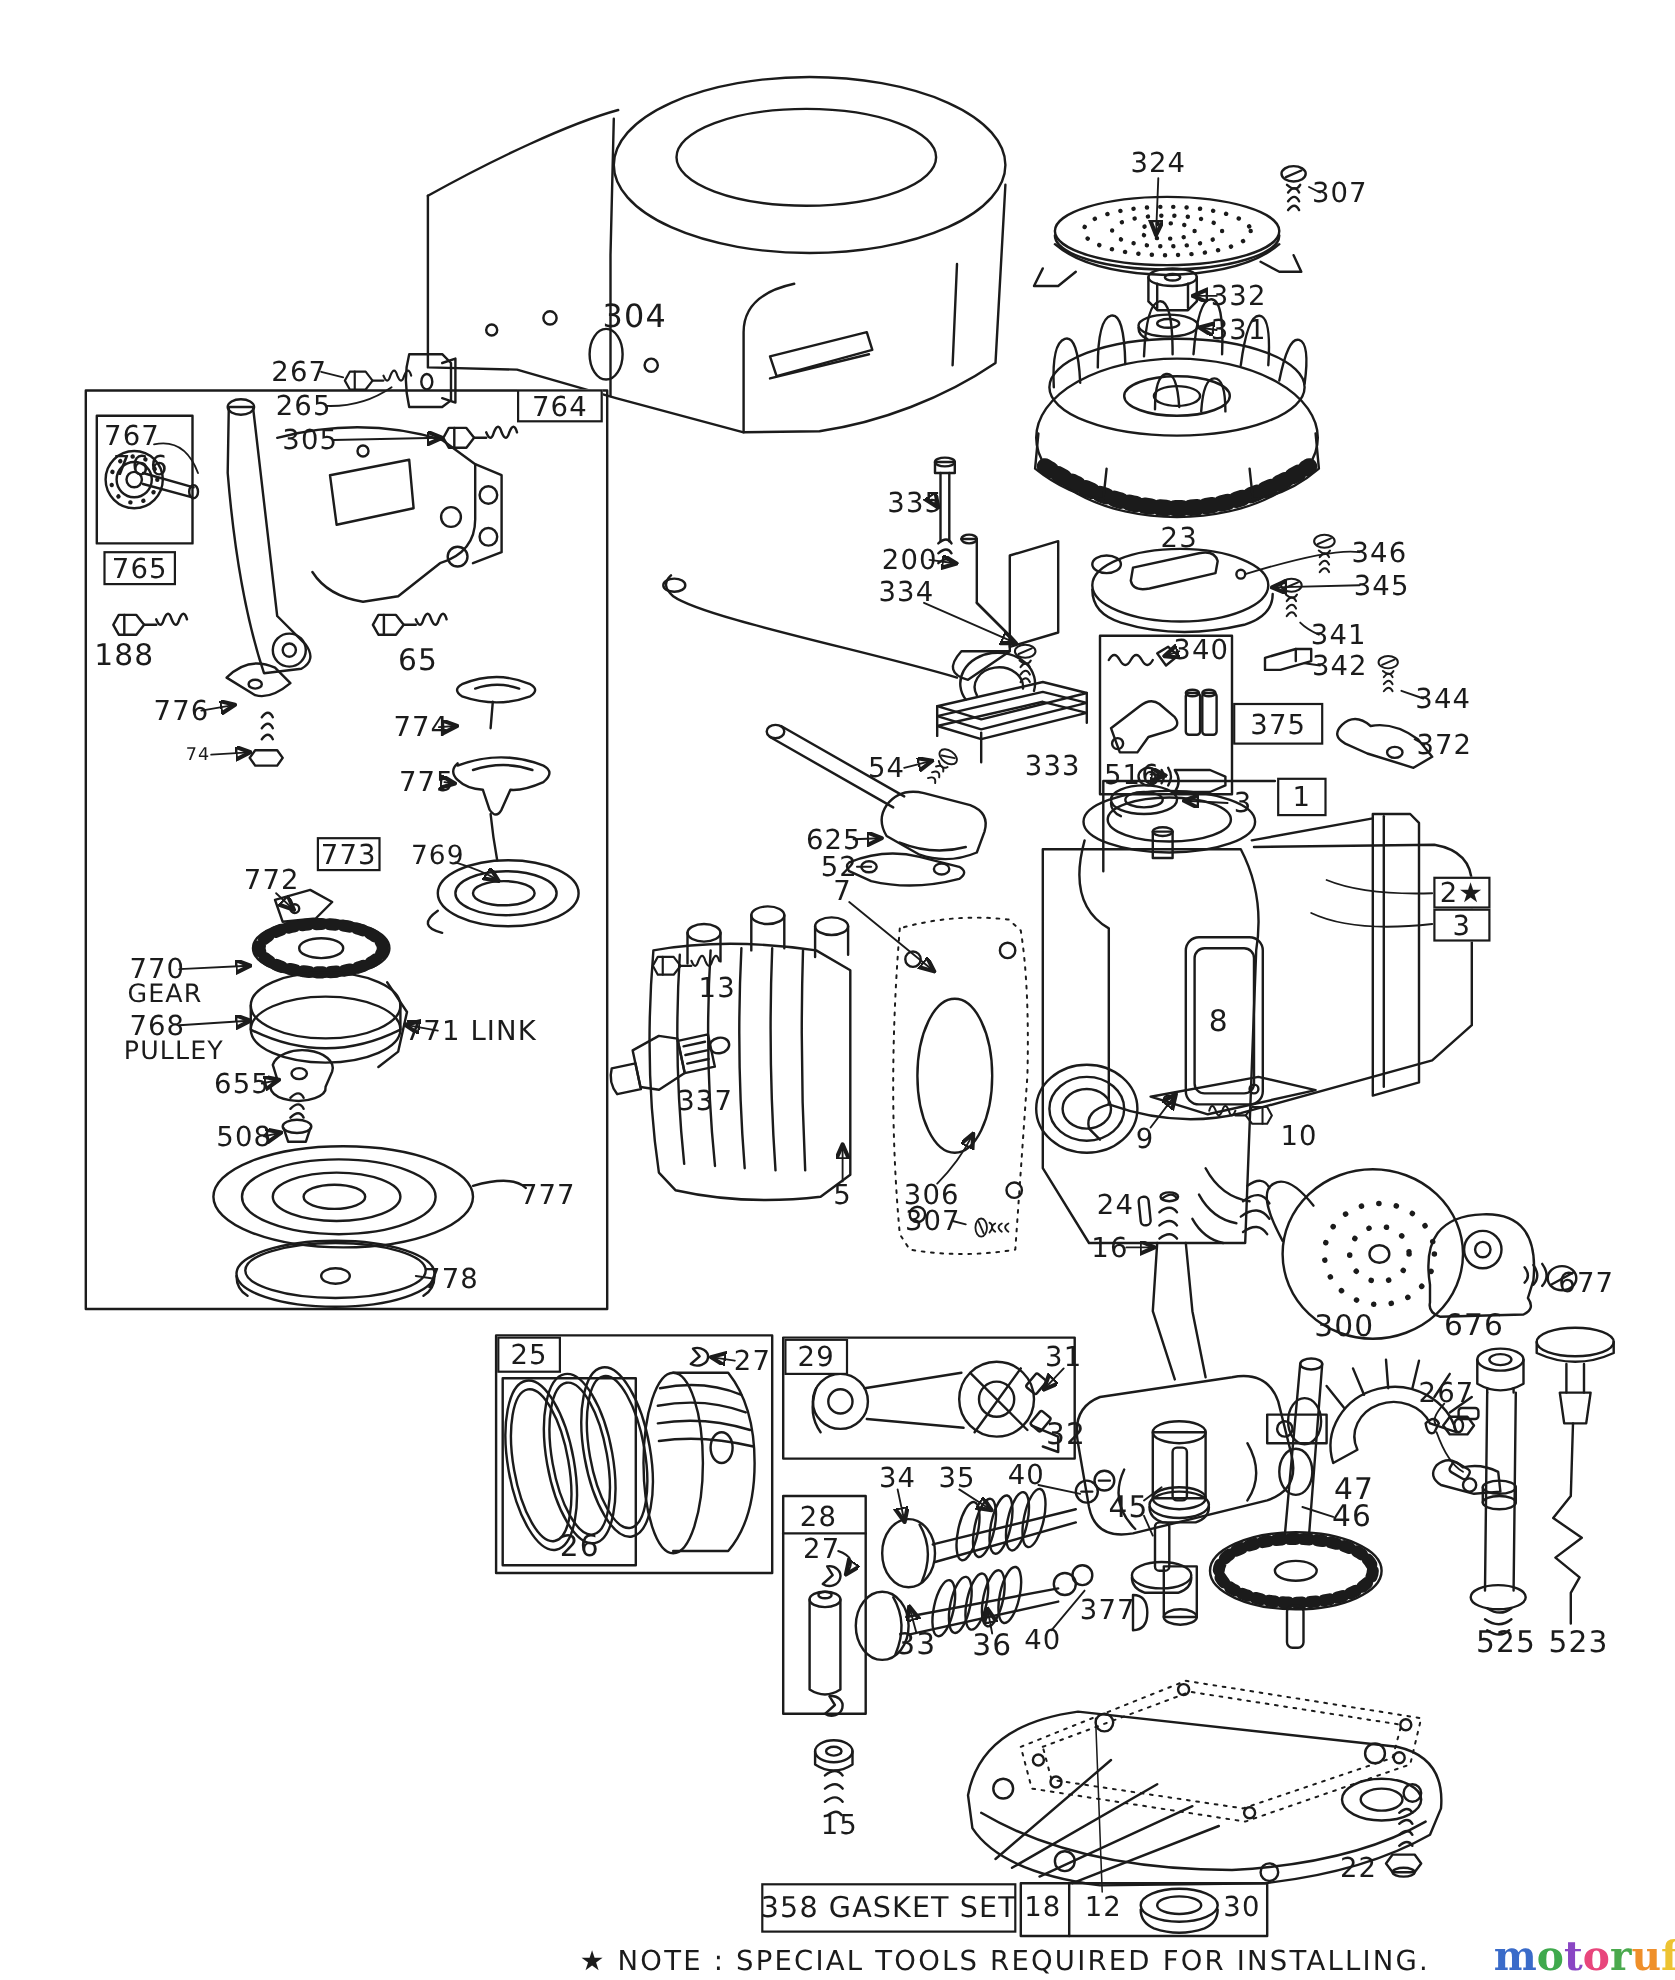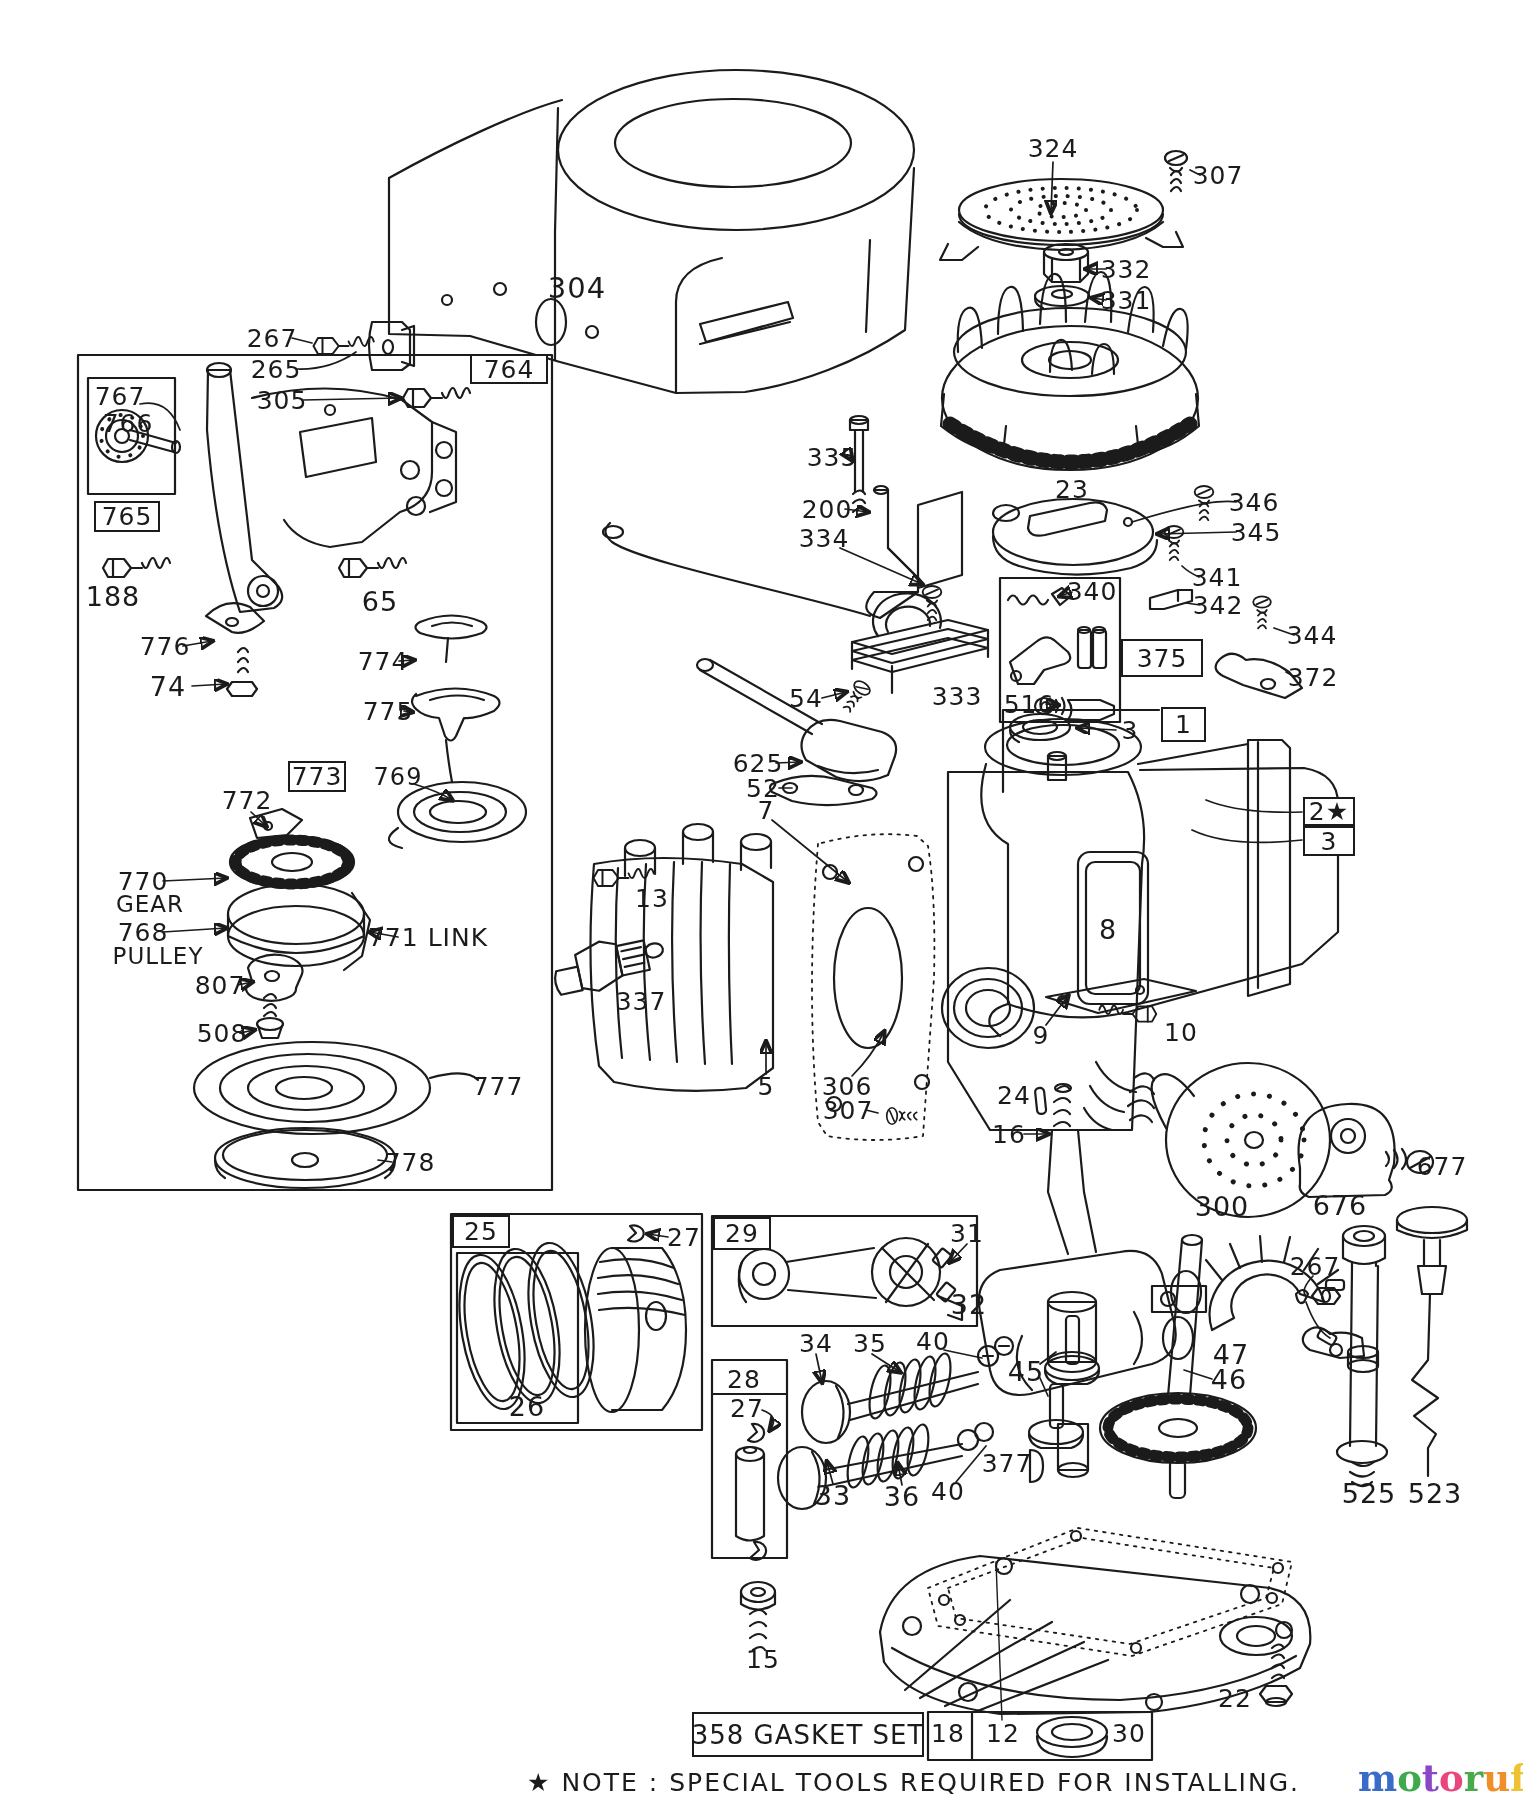--- a/index.html
+++ b/index.html
@@ -546,31 +546,31 @@
 <div id="labels">
       <div class="lbl" style="left: 272px; top: 338px; font-size: 25px;">267</div>
       <div class="lbl" style="left: 276px; top: 369px; font-size: 25px;">265</div>
       <div class="lbl" style="left: 282px; top: 400px; font-size: 25px;">305</div>
       <div class="lbl" style="left: 577px; top: 288px; font-size: 29px;">304</div>
       <div class="lbl" style="left: 120px; top: 396px; font-size: 25px;">767</div>
       <div class="lbl" style="left: 128px; top: 423px; font-size: 25px;">766</div>
       <div class="lbl" style="left: 113px; top: 596px; font-size: 27px;">188</div>
       <div class="lbl" style="left: 380px; top: 601px; font-size: 27px;">65</div>
       <div class="lbl" style="left: 165px; top: 646px; font-size: 25px;">776</div>
-      <div class="lbl" style="left: 168px; top: 686px; font-size: 27px;">74</div>
+      <div class="lbl" style="left: 180px; top: 686px; font-size: 16px;">74</div>
       <div class="lbl" style="left: 383px; top: 661px; font-size: 25px;">774</div>
       <div class="lbl" style="left: 388px; top: 711px; font-size: 25px;">775</div>
       <div class="lbl" style="left: 247px; top: 800px; font-size: 25px;">772</div>
       <div class="lbl" style="left: 398px; top: 777px; font-size: 24px;">769</div>
       <div class="lbl" style="left: 143px; top: 881px; font-size: 25px;">770</div>
       <div class="lbl" style="left: 150px; top: 904px; font-size: 23px;">GEAR</div>
       <div class="lbl" style="left: 143px; top: 932px; font-size: 25px;">768</div>
       <div class="lbl" style="left: 158px; top: 956px; font-size: 23px;">PULLEY</div>
       <div class="lbl" style="left: 428px; top: 937px; font-size: 25px;">771 LINK</div>
-      <div class="lbl" style="left: 220px; top: 985px; font-size: 25px;">807</div>
+      <div class="lbl" style="left: 220px; top: 985px; font-size: 25px;">655</div>
       <div class="lbl" style="left: 222px; top: 1033px; font-size: 25px;">508</div>
       <div class="lbl" style="left: 498px; top: 1086px; font-size: 25px;">777</div>
       <div class="lbl" style="left: 410px; top: 1162px; font-size: 25px;">778</div>
       <div class="lbl" style="left: 1053px; top: 148px; font-size: 25px;">324</div>
       <div class="lbl" style="left: 1218px; top: 175px; font-size: 25px;">307</div>
       <div class="lbl" style="left: 1126px; top: 269px; font-size: 25px;">332</div>
       <div class="lbl" style="left: 1126px; top: 300px; font-size: 25px;">331</div>
       <div class="lbl" style="left: 1072px; top: 489px; font-size: 25px;">23</div>
       <div class="lbl" style="left: 832px; top: 457px; font-size: 25px;">335</div>
       <div class="lbl" style="left: 827px; top: 509px; font-size: 25px;">200</div>

